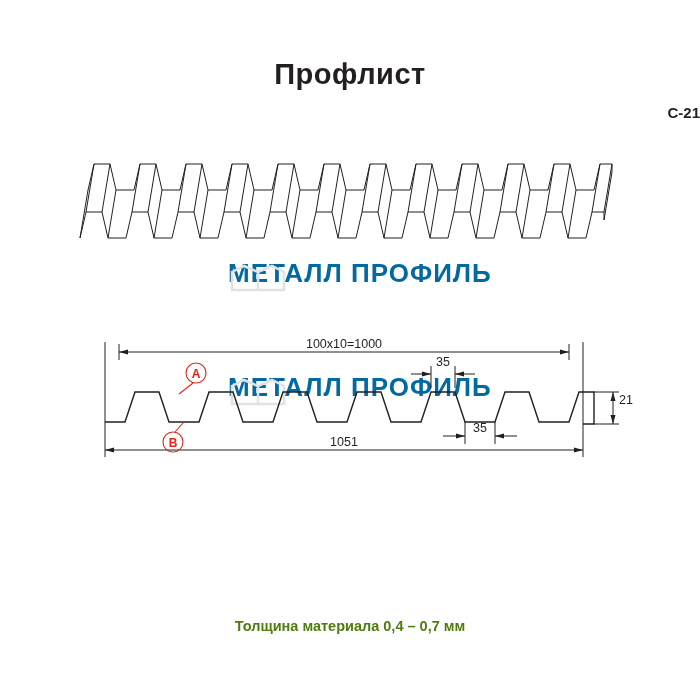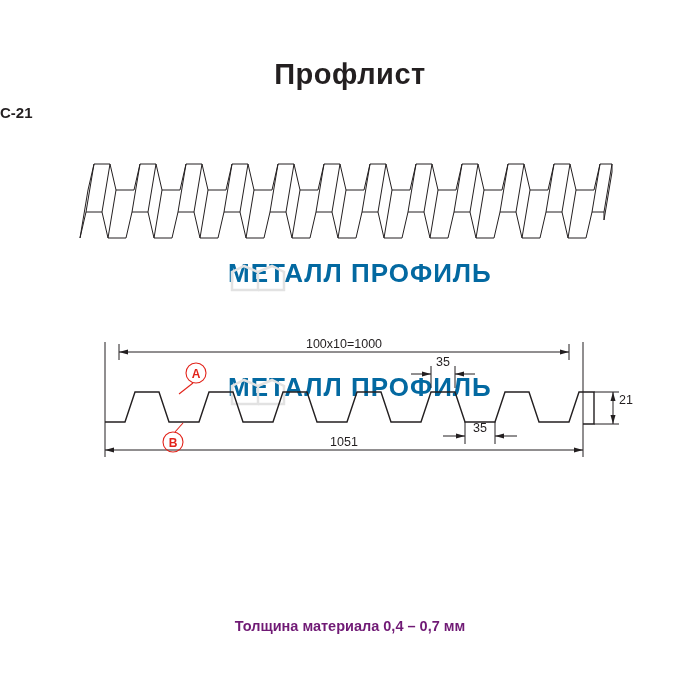--- a/index.html
+++ b/index.html
@@ -30,21 +30,21 @@
     font-size: 29px;
     font-weight: bold;
     letter-spacing: 0.5px;
     color: #231f20;
   }
   .subtitle {
     position: absolute;
     top: 104px;
     left: 0;
     width: 700px;
-    text-align: left;
+    text-align: right;
     font-size: 15px;
     font-weight: bold;
     color: #231f20;
   }
   .iso-wrap {
     position: absolute;
     top: 150px;
     left: 80px;
     width: 540px;
     height: 140px;
@@ -57,21 +57,21 @@
     height: 160px;
   }
   .footer {
     position: absolute;
     top: 618px;
     left: 0;
     width: 700px;
     text-align: center;
     font-size: 14.5px;
     font-weight: bold;
-    color: #701a75;
+    color: #4d7c0f;
   }
   .wm {
     position: absolute;
     pointer-events: none;
     font-size: 26px;
     font-weight: bold;
     color: #0369a1;
     letter-spacing: 1px;
     white-space: nowrap;
   }

